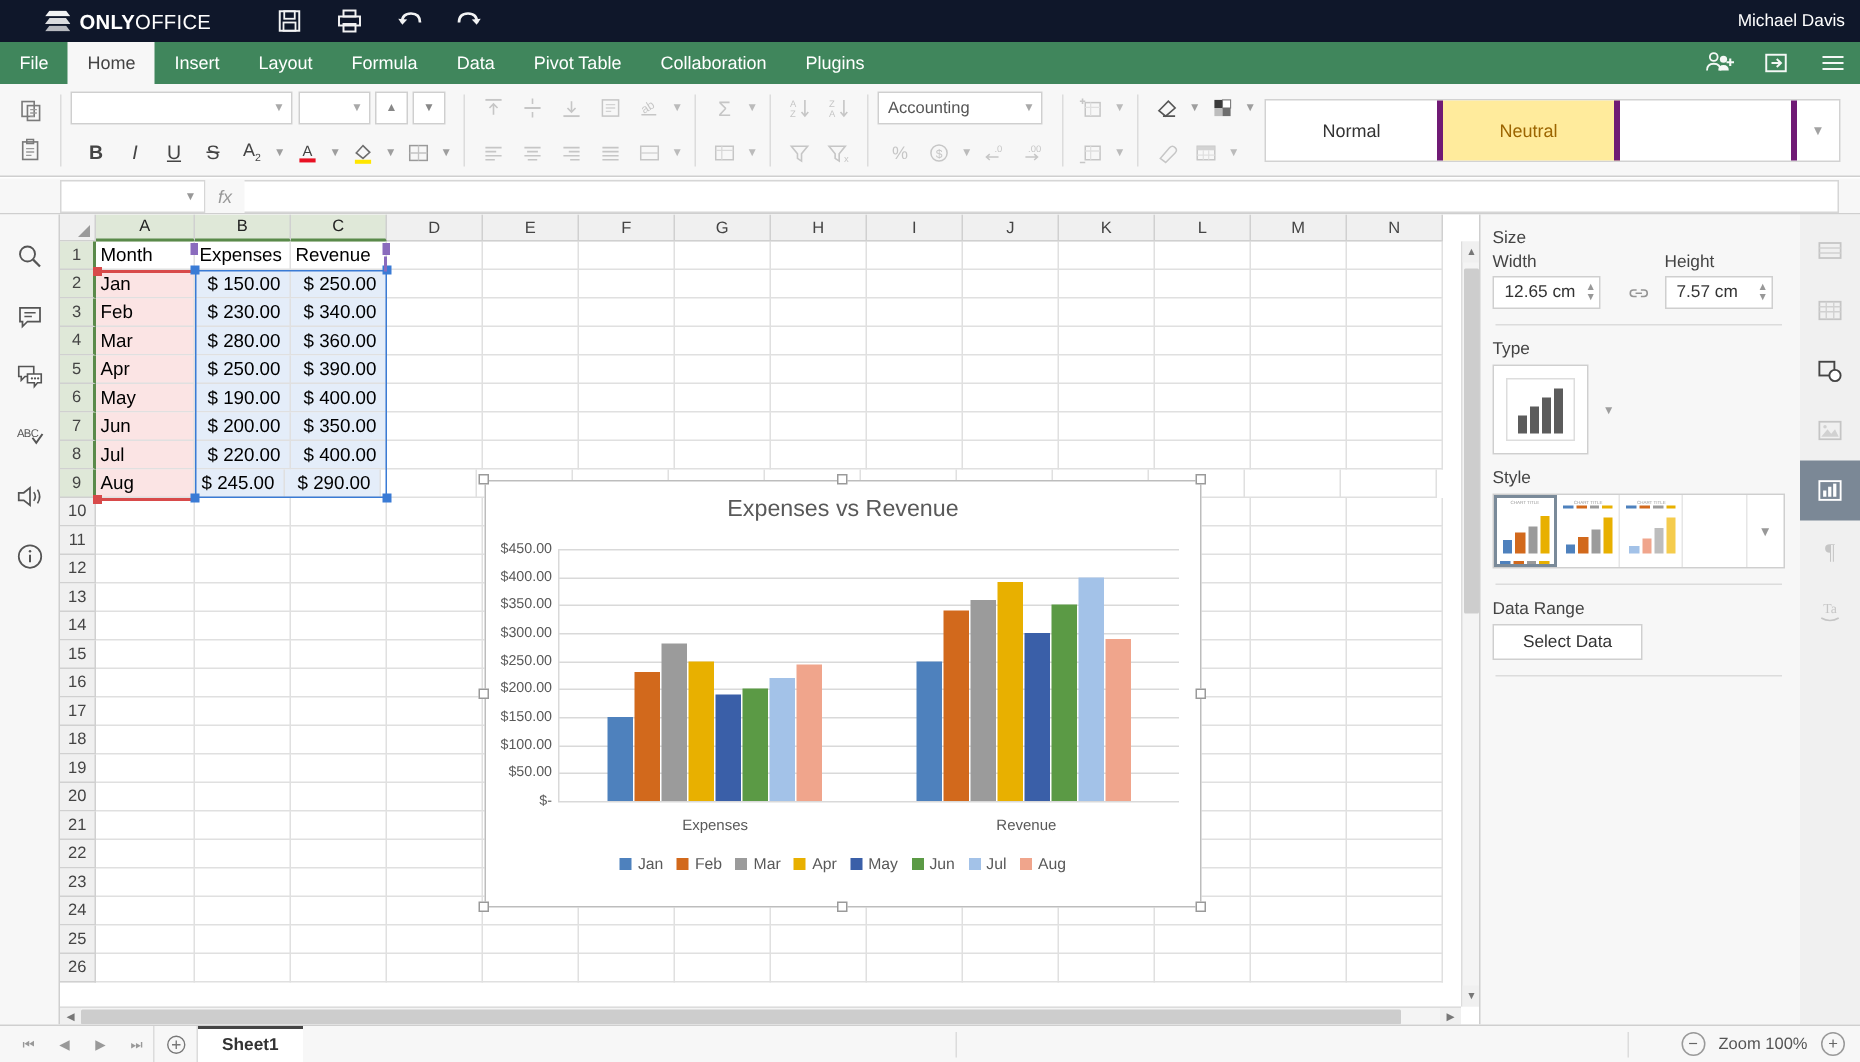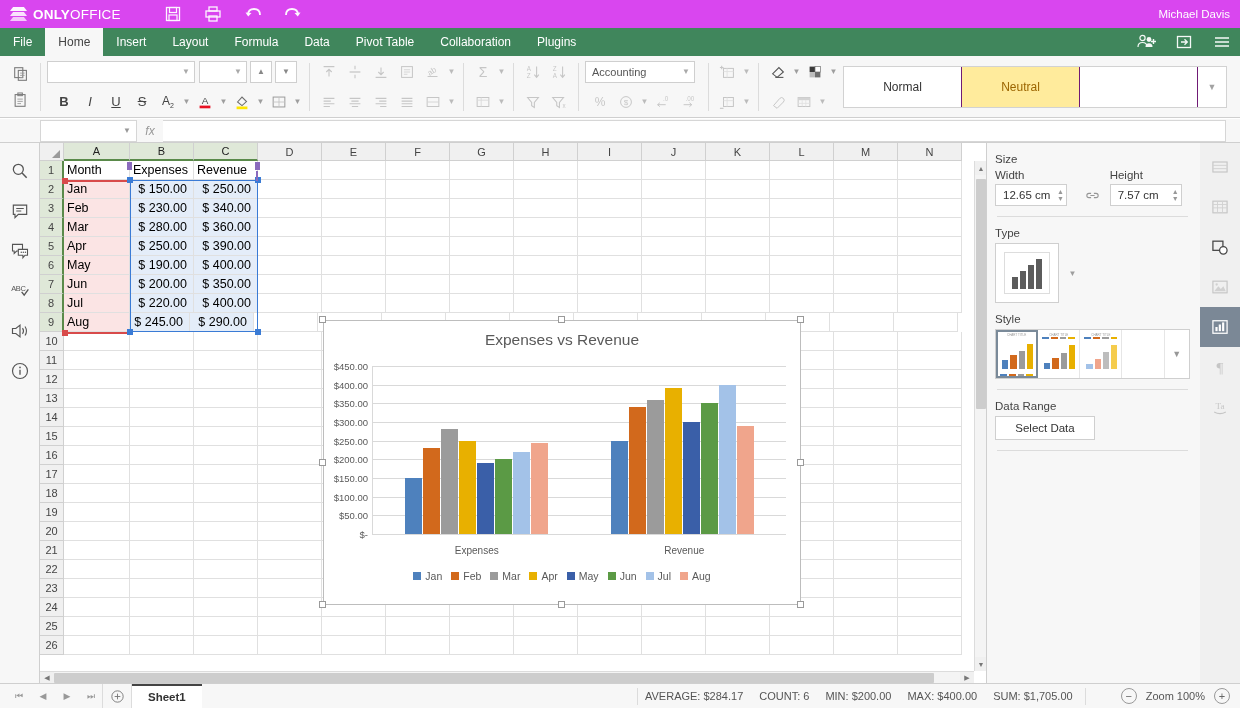--- a/index.html
+++ b/index.html
@@ -7,22 +7,22 @@
     width: 1240px; height: 708px;
     font-family: "Liberation Sans", sans-serif;
     font-size: 12px; color: #333;
     background: #fff; overflow: hidden;
   }
   #app { position: relative; width: 1240px; height: 708px; }
 
   
   .header {
     position: absolute; top: 0; left: 0; width: 1240px; height: 28px;
-    background: #d946ef; color: #fff;
-    display: flex; align-items: center;
+    background: #0f172a; color: #fff;
+    display: flex; align-items: center; padding-left: 20px;
   }
   .logo-wrap { display: flex; align-items: center; padding-left: 10px; gap: 6px; }
   .logo-mark { width: 17px; height: 14px; position: relative; }
   .logo-mark i {
     position: absolute; left: 0; width: 17px; height: 4px; background: #fff;
     transform: skewX(0deg);
     clip-path: polygon(18% 0, 82% 0, 100% 100%, 0% 100%);
   }
   .logo-mark i:nth-child(1) { top: 0px; opacity: .95; }
   .logo-mark i:nth-child(2) { top: 5px; opacity: .85; }
@@ -91,21 +91,21 @@
     font-size: 8px; color: #888; cursor: pointer; margin-left: 3px;
   }
 
   
   .style-gal {
     display: flex; border: 1px solid #d2d2d2; background: #fff;
     height: 42px; margin-left: 4px;
   }
   .style-cell {
     width: 118px; display: flex; align-items: center; justify-content: center;
-    font-size: 12px; border-right: 1px solid #701a75; cursor: pointer;
+    font-size: 12px; border-right: 4px solid #701a75; cursor: pointer;
   }
   .style-cell.neutral { background: #ffeb9c; color: #9c6500; }
   .style-more { width: 28px; display: flex; align-items: center; justify-content: center;
                 opacity: .45; font-size: 9px; cursor: pointer; }
 
   
   .formulabar {
     position: absolute; top: 119px; left: 0; width: 1240px; height: 24px;
     background: #f7f7f7; display: flex; align-items: center;
     border-bottom: 1px solid #cfcfcf;
@@ -1520,27 +1520,20 @@
     </div>
     <div class="addsheet">
       <svg viewBox="0 0 24 24" width="17" height="17">
           <circle cx="12" cy="12" r="8" fill="none" stroke="#777" stroke-width="1.3"></circle>
           <path d="M12 8v8 M8 12h8" stroke="#777" stroke-width="1.3"></path>
         </svg>
     </div>
     <div class="sheettab">Sheet1</div>
 
     <div class="sb-div" style="left:637px"></div>
-    <div class="stats">
-      <span>AVERAGE: $284.17</span>
-      <span>COUNT: 6</span>
-      <span>MIN: $200.00</span>
-      <span>MAX: $400.00</span>
-      <span>SUM: $1,705.00</span>
-    </div>
     <div class="sb-div" style="left:1085px"></div>
     <div class="zoomarea">
       <div class="zbtn">−</div>
       <div class="ztext">Zoom 100%</div>
       <div class="zbtn">+</div>
     </div>
   </div>
 
 </div>
 

